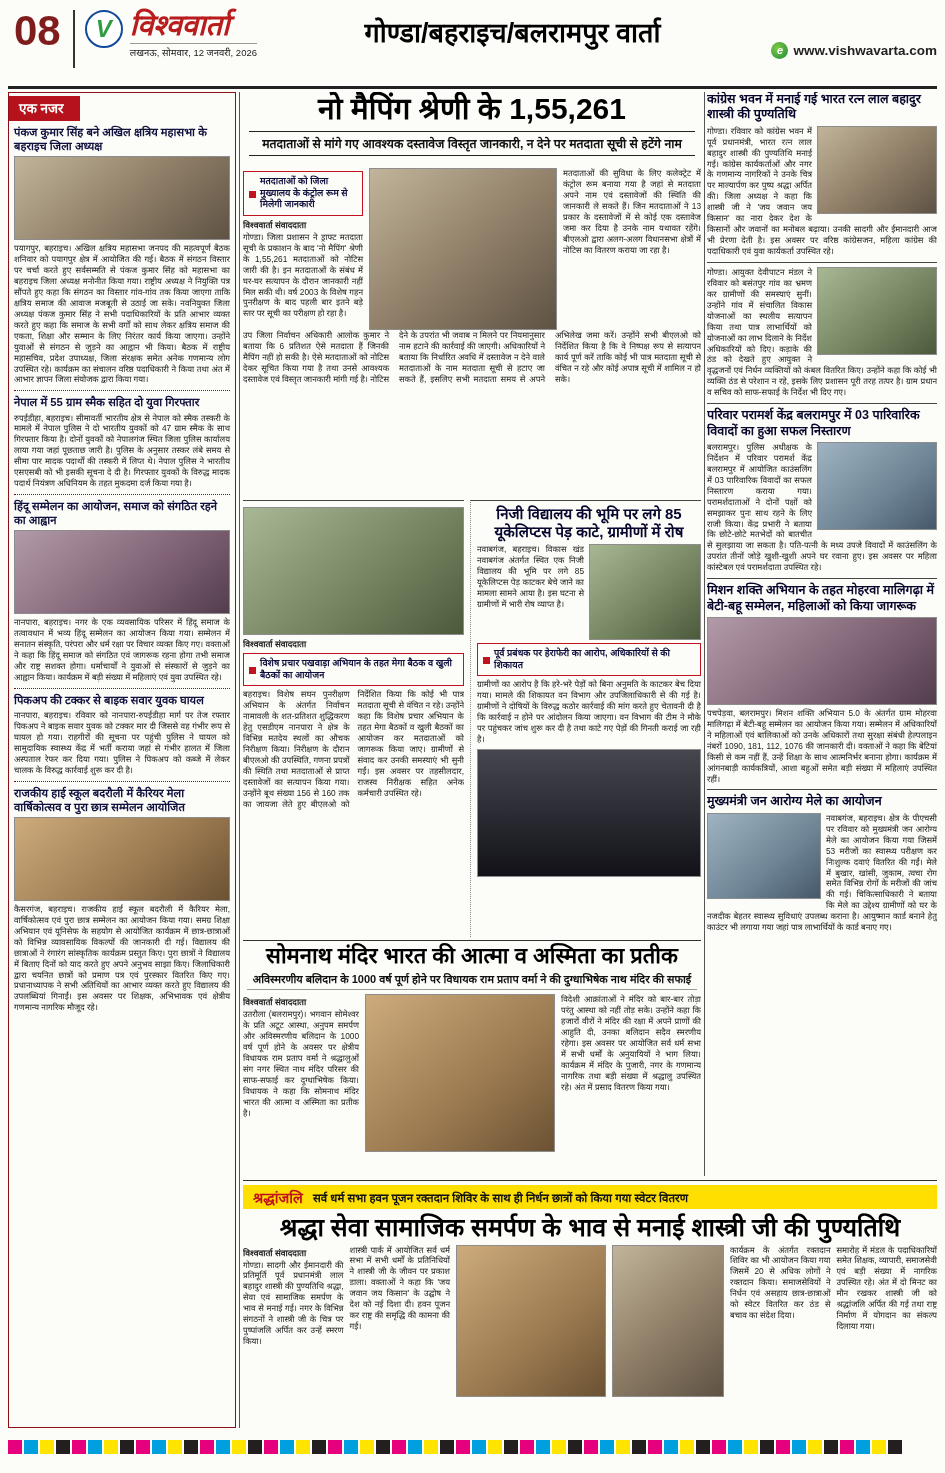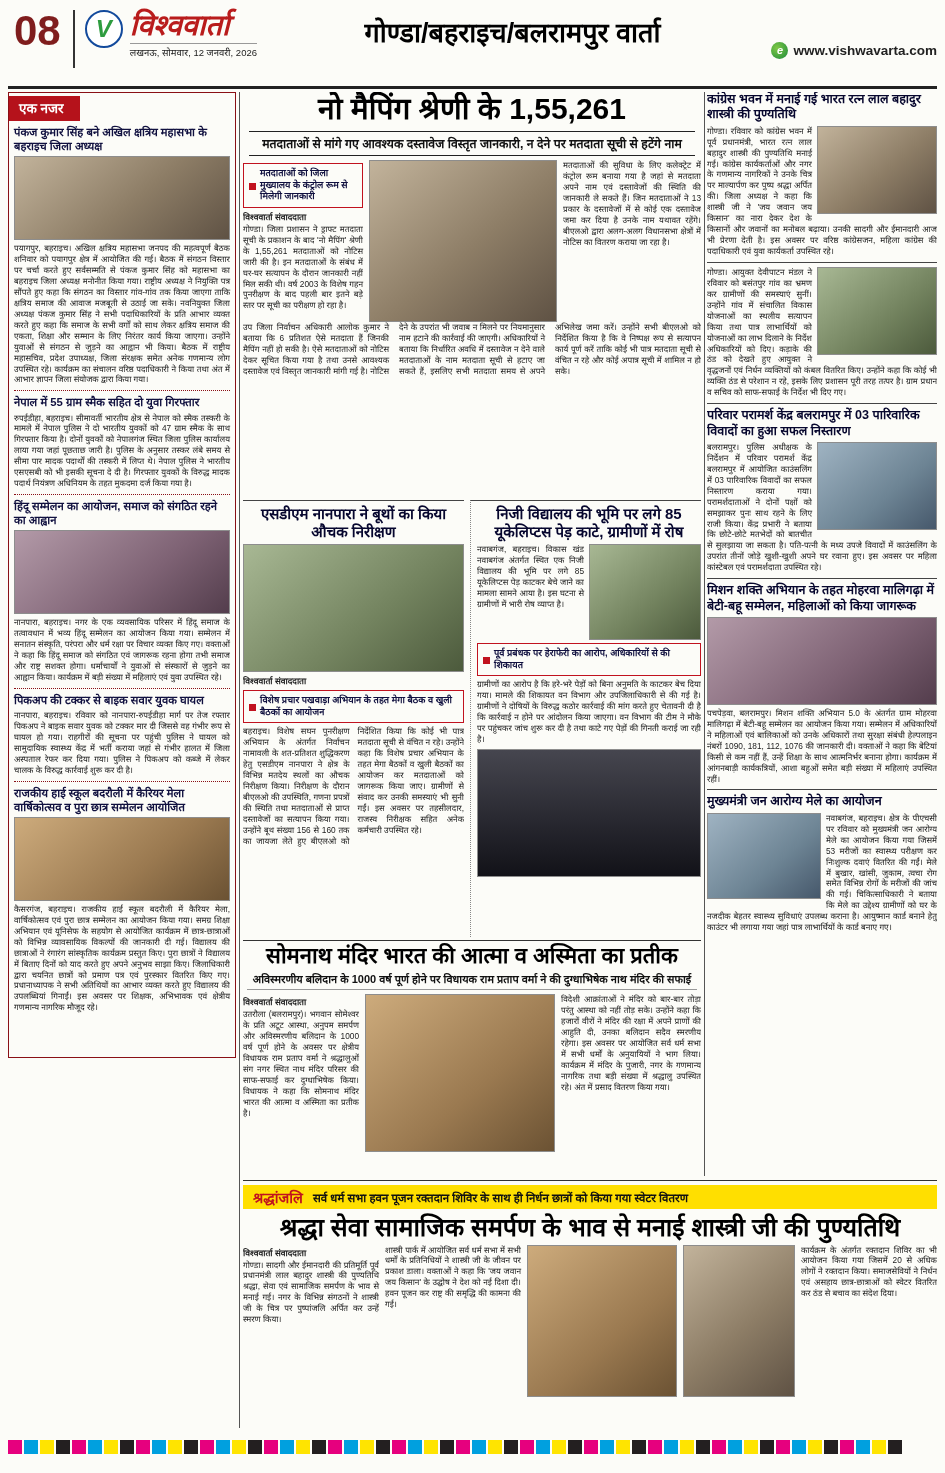--- a/index.html
+++ b/index.html
@@ -29,31 +29,31 @@
   .g1{background:linear-gradient(140deg,#c2b39b 0%,#8d7d66 55%,#5f5244 100%);}
   .g2{background:linear-gradient(180deg,#46464f 0%,#26262e 60%,#121218 100%);}
   .g3{background:linear-gradient(140deg,#a8b894 0%,#72825e 60%,#4c5a3c 100%);}
   .g4{background:linear-gradient(140deg,#cdab7c 0%,#9a7950 60%,#6b5233 100%);}
   .g5{background:linear-gradient(140deg,#b39aa8 0%,#7e6274 60%,#533d4c 100%);}
   .g6{background:linear-gradient(140deg,#9fb3c2 0%,#6d8494 60%,#46586b 100%);}
   .note-box{border:1.5px solid #c1121f;padding:4px 5px;font-size:9.3px;font-weight:700;color:#10103f;display:flex;gap:4px;line-height:1.25;margin:3px 0;align-items:center;}
   .note-sq{width:7px;height:7px;background:#c1121f;flex:0 0 7px;margin-top:2px;}
 
   
-  .ek-nazar{position:absolute;left:8px;top:92px;width:228px;height:966px;border:1.5px solid #8a1016;padding:0 5px 4px;overflow:hidden;}
+  .ek-nazar{position:absolute;left:8px;top:92px;width:228px;height:1336px;border:1.5px solid #8a1016;padding:0 5px 4px;overflow:hidden;}
   .en-head{display:inline-block;background:#b5121b;color:#fff;font-size:13.5px;font-weight:700;padding:3px 16px 4px 10px;margin:3px 0 4px -5px;}
   .en-art{border-top:1px dotted #8a1016;padding:4px 0 5px;}
   .en-art:first-of-type{border-top:none;padding-top:0;}
   .en-art h3{font-size:11.3px;color:#10103f;line-height:1.25;margin:0 0 3px;font-weight:700;}
   .en-photo{width:100%;height:84px;margin:2px 0 3px;}
 
   
   .lead{position:absolute;left:243px;top:92px;width:458px;height:404px;overflow:hidden;}
   .lead-h{font-size:30px;text-align:center;margin:0;line-height:1.1;font-weight:800;color:#000;}
-  .lead-sub{margin:6px 6px 4px;padding:3px 0;border-top:1.5px solid #222;border-bottom:1.5px solid #222;font-weight:700;font-size:12.3px;text-align:center;color:#111;}
+  .lead-sub{margin:6px 6px 12px;padding:3px 0;border-top:1.5px solid #222;border-bottom:1.5px solid #222;font-weight:700;font-size:12.3px;text-align:center;color:#111;}
   .lead-row{display:flex;gap:6px;margin-top:3px;}
   .lead-colA{flex:0 0 120px;}
   .lead-photo{flex:0 0 188px;height:162px;}
   .lead-colB{flex:1;}
   .lead-bottom{margin-top:5px;column-count:3;column-gap:10px;}
 
   
   .sdm{position:absolute;left:243px;top:500px;width:221px;height:437px;border-top:1.5px solid #444;padding-top:4px;overflow:hidden;}
   .sdm h2,.niji h2{font-size:15px;text-align:center;margin:0 0 3px;line-height:1.2;font-weight:800;color:#06062e;}
   .sdm-photo{width:100%;height:128px;margin:2px 0 3px;}
@@ -178,21 +178,20 @@
         <div class="byline">विश्ववार्ता संवाददाता</div>
         <p class="art">गोण्डा। जिला प्रशासन ने ड्राफ्ट मतदाता सूची के प्रकाशन के बाद 'नो मैपिंग' श्रेणी के 1,55,261 मतदाताओं को नोटिस जारी की है। इन मतदाताओं के संबंध में घर-घर सत्यापन के दौरान जानकारी नहीं मिल सकी थी। वर्ष 2003 के विशेष गहन पुनरीक्षण के बाद पहली बार इतने बड़े स्तर पर सूची का परीक्षण हो रहा है।</p>
       </div>
       <div class="photo lead-photo g1"></div>
       <p class="art lead-colB">मतदाताओं की सुविधा के लिए कलेक्ट्रेट में कंट्रोल रूम बनाया गया है जहां से मतदाता अपने नाम एवं दस्तावेजों की स्थिति की जानकारी ले सकते हैं। जिन मतदाताओं ने 13 प्रकार के दस्तावेजों में से कोई एक दस्तावेज जमा कर दिया है उनके नाम यथावत रहेंगे। बीएलओ द्वारा अलग-अलग विधानसभा क्षेत्रों में नोटिस का वितरण कराया जा रहा है।</p>
     </div>
     <div class="art lead-bottom">उप जिला निर्वाचन अधिकारी आलोक कुमार ने बताया कि 6 प्रतिशत ऐसे मतदाता हैं जिनकी मैपिंग नहीं हो सकी है। ऐसे मतदाताओं को नोटिस देकर सूचित किया गया है तथा उनसे आवश्यक दस्तावेज एवं विस्तृत जानकारी मांगी गई है। नोटिस देने के उपरांत भी जवाब न मिलने पर नियमानुसार नाम हटाने की कार्रवाई की जाएगी। अधिकारियों ने बताया कि निर्धारित अवधि में दस्तावेज न देने वाले मतदाताओं के नाम मतदाता सूची से हटाए जा सकते हैं, इसलिए सभी मतदाता समय से अपने अभिलेख जमा करें। उन्होंने सभी बीएलओ को निर्देशित किया है कि वे निष्पक्ष रूप से सत्यापन कार्य पूर्ण करें ताकि कोई भी पात्र मतदाता सूची से वंचित न रहे और कोई अपात्र सूची में शामिल न हो सके।</div>
   </section>
 
   <section class="sdm">
-    <h2>एसडीएम नानपारा ने बूथों का किया औचक निरीक्षण</h2>
     <div class="photo sdm-photo g3"></div>
     <div class="byline">विश्ववार्ता संवाददाता</div>
     <div class="note-box">
       <span class="note-sq"></span>
       <div>विशेष प्रचार पखवाड़ा अभियान के तहत मेगा बैठक व खुली बैठकों का आयोजन</div>
     </div>
     <div class="art twocol">बहराइच। विशेष सघन पुनरीक्षण अभियान के अंतर्गत निर्वाचन नामावली के शत-प्रतिशत शुद्धिकरण हेतु एसडीएम नानपारा ने क्षेत्र के विभिन्न मतदेय स्थलों का औचक निरीक्षण किया। निरीक्षण के दौरान बीएलओ की उपस्थिति, गणना प्रपत्रों की स्थिति तथा मतदाताओं से प्राप्त दस्तावेजों का सत्यापन किया गया। उन्होंने बूथ संख्या 156 से 160 तक का जायजा लेते हुए बीएलओ को निर्देशित किया कि कोई भी पात्र मतदाता सूची से वंचित न रहे। उन्होंने कहा कि विशेष प्रचार अभियान के तहत मेगा बैठकों व खुली बैठकों का आयोजन कर मतदाताओं को जागरूक किया जाए। ग्रामीणों से संवाद कर उनकी समस्याएं भी सुनी गईं। इस अवसर पर तहसीलदार, राजस्व निरीक्षक सहित अनेक कर्मचारी उपस्थित रहे।</div>
   </section>
 
   <section class="niji">
@@ -274,20 +273,23 @@
         <p class="art">गोण्डा। सादगी और ईमानदारी की प्रतिमूर्ति पूर्व प्रधानमंत्री लाल बहादुर शास्त्री की पुण्यतिथि श्रद्धा, सेवा एवं सामाजिक समर्पण के भाव से मनाई गई। नगर के विभिन्न संगठनों ने शास्त्री जी के चित्र पर पुष्पांजलि अर्पित कर उन्हें स्मरण किया।</p>
       </div>
       <div class="t-col">
         <p class="art">शास्त्री पार्क में आयोजित सर्व धर्म सभा में सभी धर्मों के प्रतिनिधियों ने शास्त्री जी के जीवन पर प्रकाश डाला। वक्ताओं ने कहा कि 'जय जवान जय किसान' के उद्घोष ने देश को नई दिशा दी। हवन पूजन कर राष्ट्र की समृद्धि की कामना की गई।</p>
       </div>
       <div class="photo t-photo1 g4"></div>
       <div class="photo t-photo2 g1"></div>
       <div class="t-col">
         <p class="art">कार्यक्रम के अंतर्गत रक्तदान शिविर का भी आयोजन किया गया जिसमें 20 से अधिक लोगों ने रक्तदान किया। समाजसेवियों ने निर्धन एवं असहाय छात्र-छात्राओं को स्वेटर वितरित कर ठंड से बचाव का संदेश दिया।</p>
       </div>
+      <div class="t-col">
+        <p class="art">समारोह में मंडल के पदाधिकारियों समेत शिक्षक, व्यापारी, समाजसेवी एवं बड़ी संख्या में नागरिक उपस्थित रहे। अंत में दो मिनट का मौन रखकर शास्त्री जी को श्रद्धांजलि अर्पित की गई तथा राष्ट्र निर्माण में योगदान का संकल्प दिलाया गया।</p>
+      </div>
     </div>
   </section>
 
   <div class="vline v1"></div>
   <div class="vline v2"></div>
 
   <div class="reg-row">
       <div class="reg-swatch" style="background: rgb(230, 0, 126);"></div>
       <div class="reg-swatch" style="background: rgb(0, 160, 223);"></div>
       <div class="reg-swatch" style="background: rgb(255, 228, 0);"></div>

